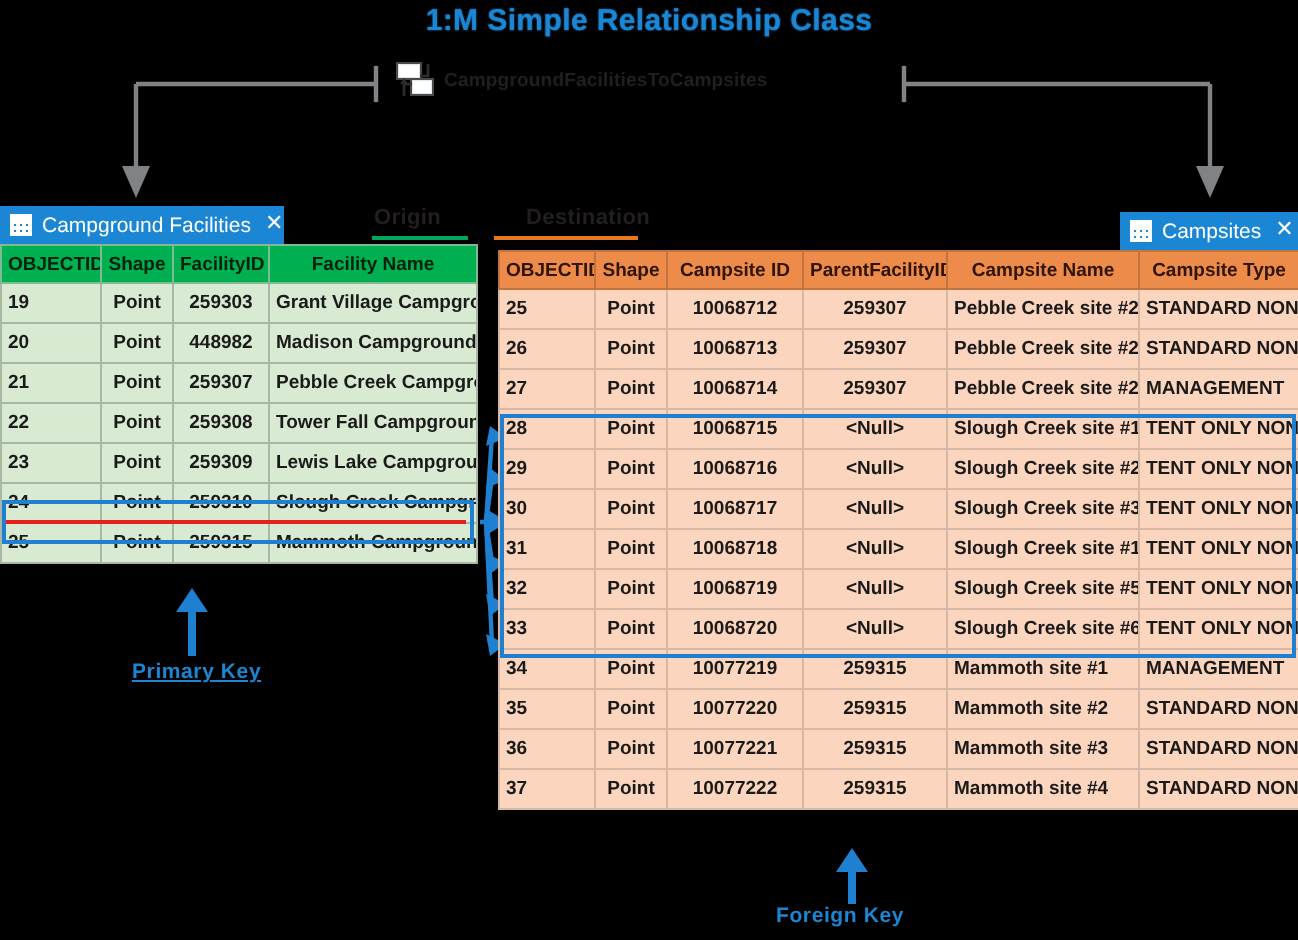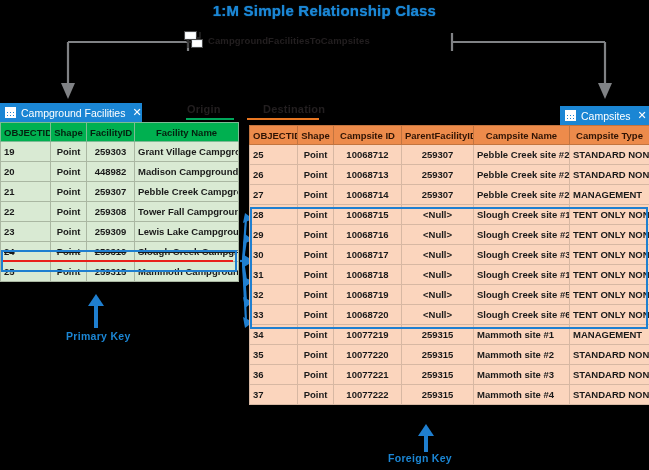--- a/index.html
+++ b/index.html
@@ -26,21 +26,21 @@
     color: #1b86d4;
     font-size: 15px;
     font-weight: bold;
     letter-spacing: 0.2px;
     text-shadow: 0 0 1px #1b86d4;
   }
 
   
   .rel-node {
     position: absolute;
-    left: 184px;
+    left: 198px;
     top: 31px;
     display: flex;
     align-items: center;
     gap: 4px;
     text-align: right;
   }
   .rel-icon {
     width: 20px;
     height: 18px;
     position: relative;
@@ -156,21 +156,21 @@
 
   
   .key-label {
     position: absolute;
     font-size: 10.5px;
     font-weight: bold;
     color: #1b86d4;
     letter-spacing: 0.3px;
     white-space: nowrap;
   }
-  #lbl-primary { left: 66px;  top: 330px; }
+  #lbl-primary { left: 66px;  top: 330px; text-decoration: underline; }
   #lbl-foreign { left: 388px; top: 452px; }
 
   svg.overlay {
     position: absolute;
     left: 0; top: 0;
     width: 649px; height: 470px;
     pointer-events: none;
   }
 </style>
 </head>

